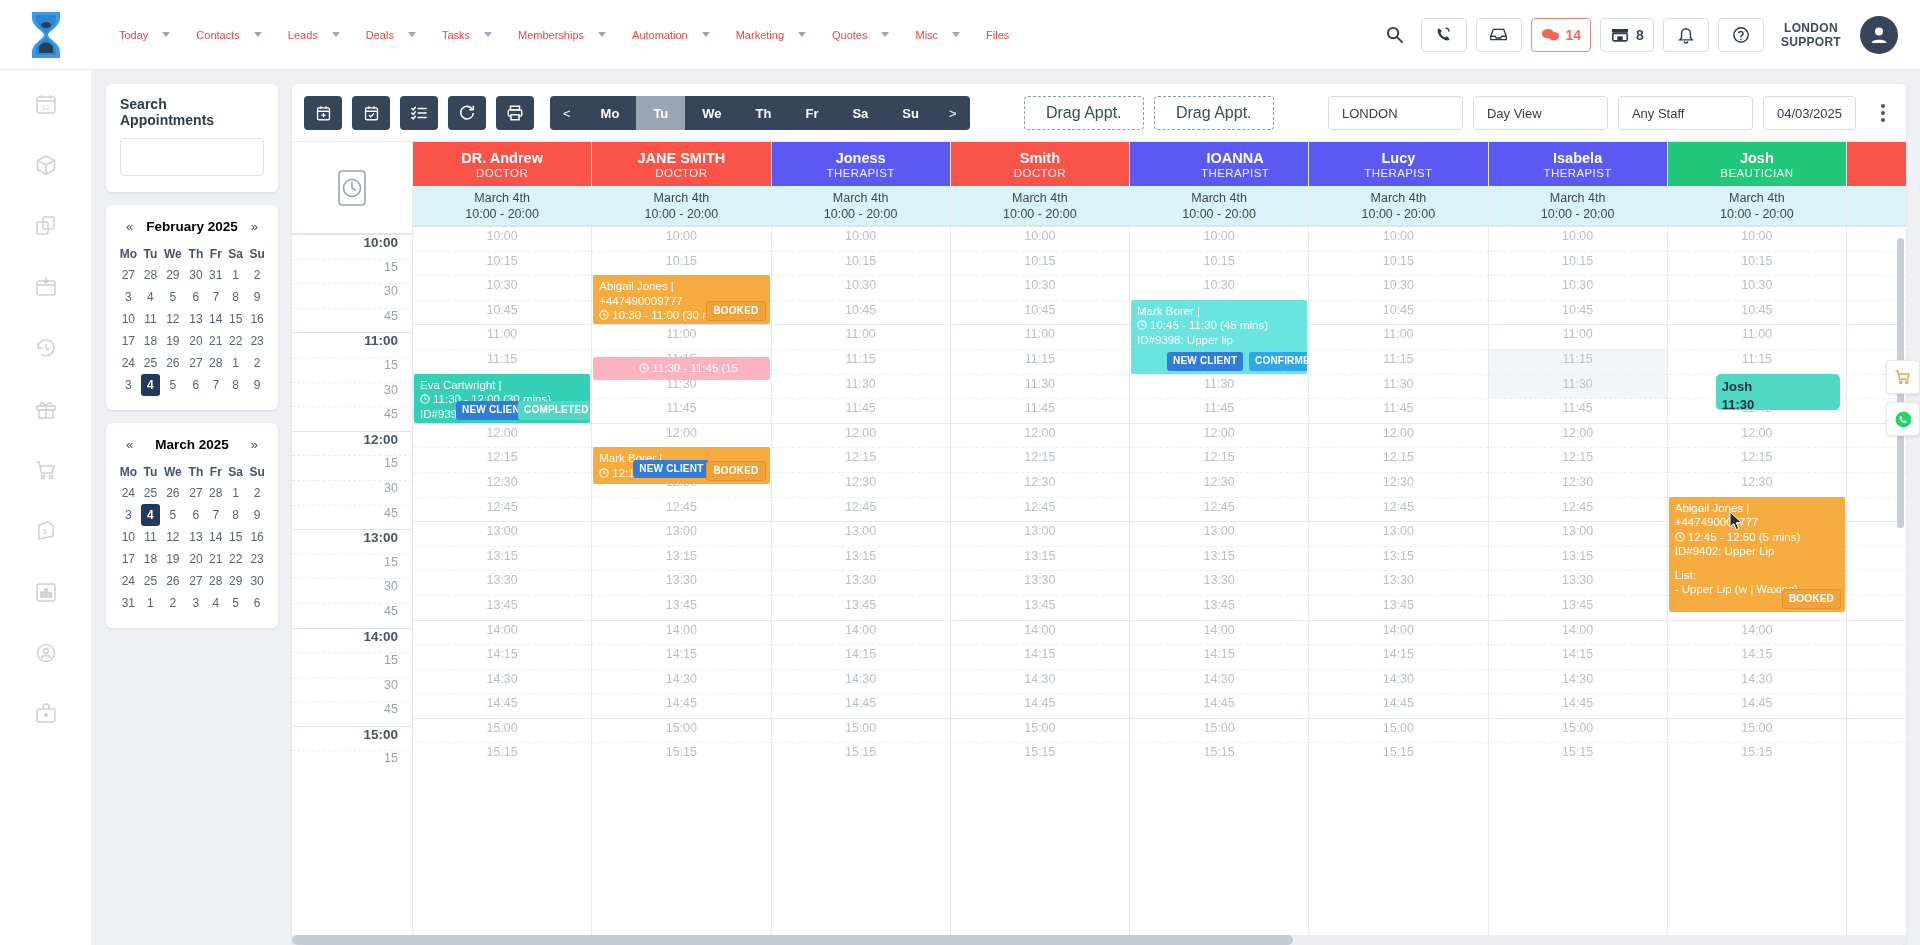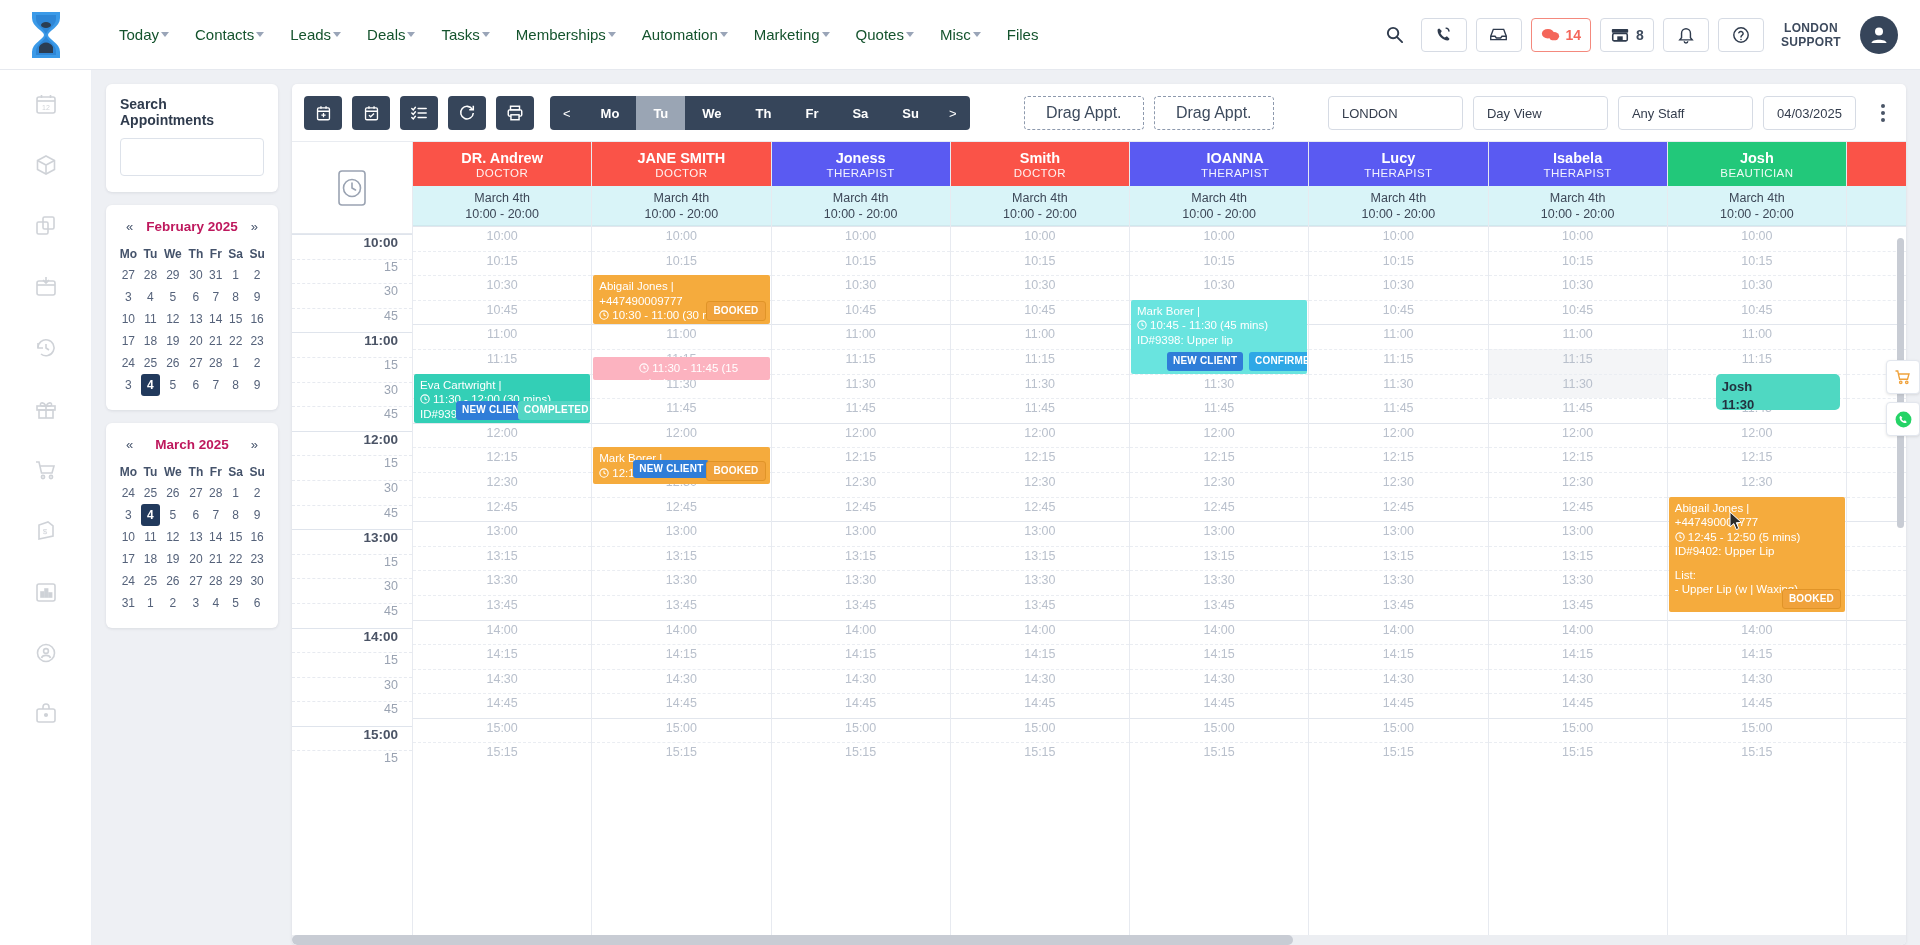--- a/index.html
+++ b/index.html
@@ -12,22 +12,22 @@
   }
   
   .topnav{
     height:70px; background:#fff; display:flex; align-items:center;
     border-bottom:1px solid #e6e9ef; position:relative; z-index:30;
   }
   .logo{ width:92px; display:flex; align-items:center; justify-content:center; }
   .logo svg{ display:block; }
   .mainmenu{ display:flex; align-items:center; gap:0px; margin-left:14px; }
   .menu-item{
-    display:flex; align-items:center; gap:2px; padding:8px 13px;
-    color:#14532d; font-size:15px; cursor:pointer; white-space:nowrap;
+    display:flex; align-items:center; gap:14px; padding:8px 13px;
+    color:#ef4444; font-size:11px; cursor:pointer; white-space:nowrap;
   }
   .caret{ width:0;height:0;border-left:4px solid transparent;border-right:4px solid transparent;border-top:5px solid #9aa5b8; display:inline-block; }
   .nav-right{ margin-left:auto; display:flex; align-items:center; gap:9px; padding-right:22px; }
   .icon-btn{
     border:1px solid #d6dbe4; border-radius:4px; height:34px; min-width:46px;
     display:flex;align-items:center;justify-content:center; gap:6px; background:#fff; cursor:pointer;
     color:#3d4a5d; padding:0 9px;
   }
   .icon-btn.alert{ border-color:#f4897d; color:#f4665a; }
   .icon-btn .cnt{ font-size:14px; font-weight:600; }
@@ -46,21 +46,21 @@
   
   .page{ position:absolute; left:92px; right:0; top:70px; bottom:0; display:flex; }
   .leftcol{ width:200px; padding:14px 14px 0 14px; flex:none; }
   .card{ background:#fff; border-radius:6px; box-shadow:0 1px 3px rgba(40,50,70,.10); }
   .search-card{ padding:12px 14px 16px 14px; margin-bottom:13px;}
   .search-title{ font-size:14px; font-weight:700; color:#2f3b4d; margin-bottom:10px;}
   .search-input{ width:100%; height:38px; border:1px solid #dde2ea; border-radius:4px; padding:0 8px; font-size:13px; font-family:inherit;}
   .mini-cal{ padding:14px 10px 14px 10px; margin-bottom:13px; }
   .cal-head{ display:flex; align-items:center; justify-content:space-between; padding:0 6px 10px 6px;}
   .cal-nav{ color:#45536b; font-size:13px; cursor:pointer; padding:0 4px;}
-  .cal-title{ font-size:13.5px; color:#be185d; font-weight:600;}
+  .cal-title{ font-size:13.5px; color:#000000; font-weight:600;}
   table.cal{ width:100%; border-collapse:collapse; }
   table.cal th{ font-size:12px; color:#45536b; font-weight:600; padding:3px 0; }
   table.cal td{ font-size:12px; color:#55627a; text-align:center; padding:4px 0; cursor:pointer; }
   table.cal td.sel{ background:#21395c; color:#fff; border-radius:3px; font-weight:700; }
 
   
   .maincol{ flex:1; padding:14px 14px 0 0; min-width:0; display:flex; flex-direction:column; }
   .calwrap{ background:#fff; border-radius:5px; box-shadow:0 1px 3px rgba(40,50,70,.10); flex:1; display:flex; flex-direction:column; overflow:hidden; }
   .toolbar{ display:flex; align-items:center; padding:12px 12px 11px 12px; gap:10px; flex-wrap:nowrap;}
   .tb-btn{

